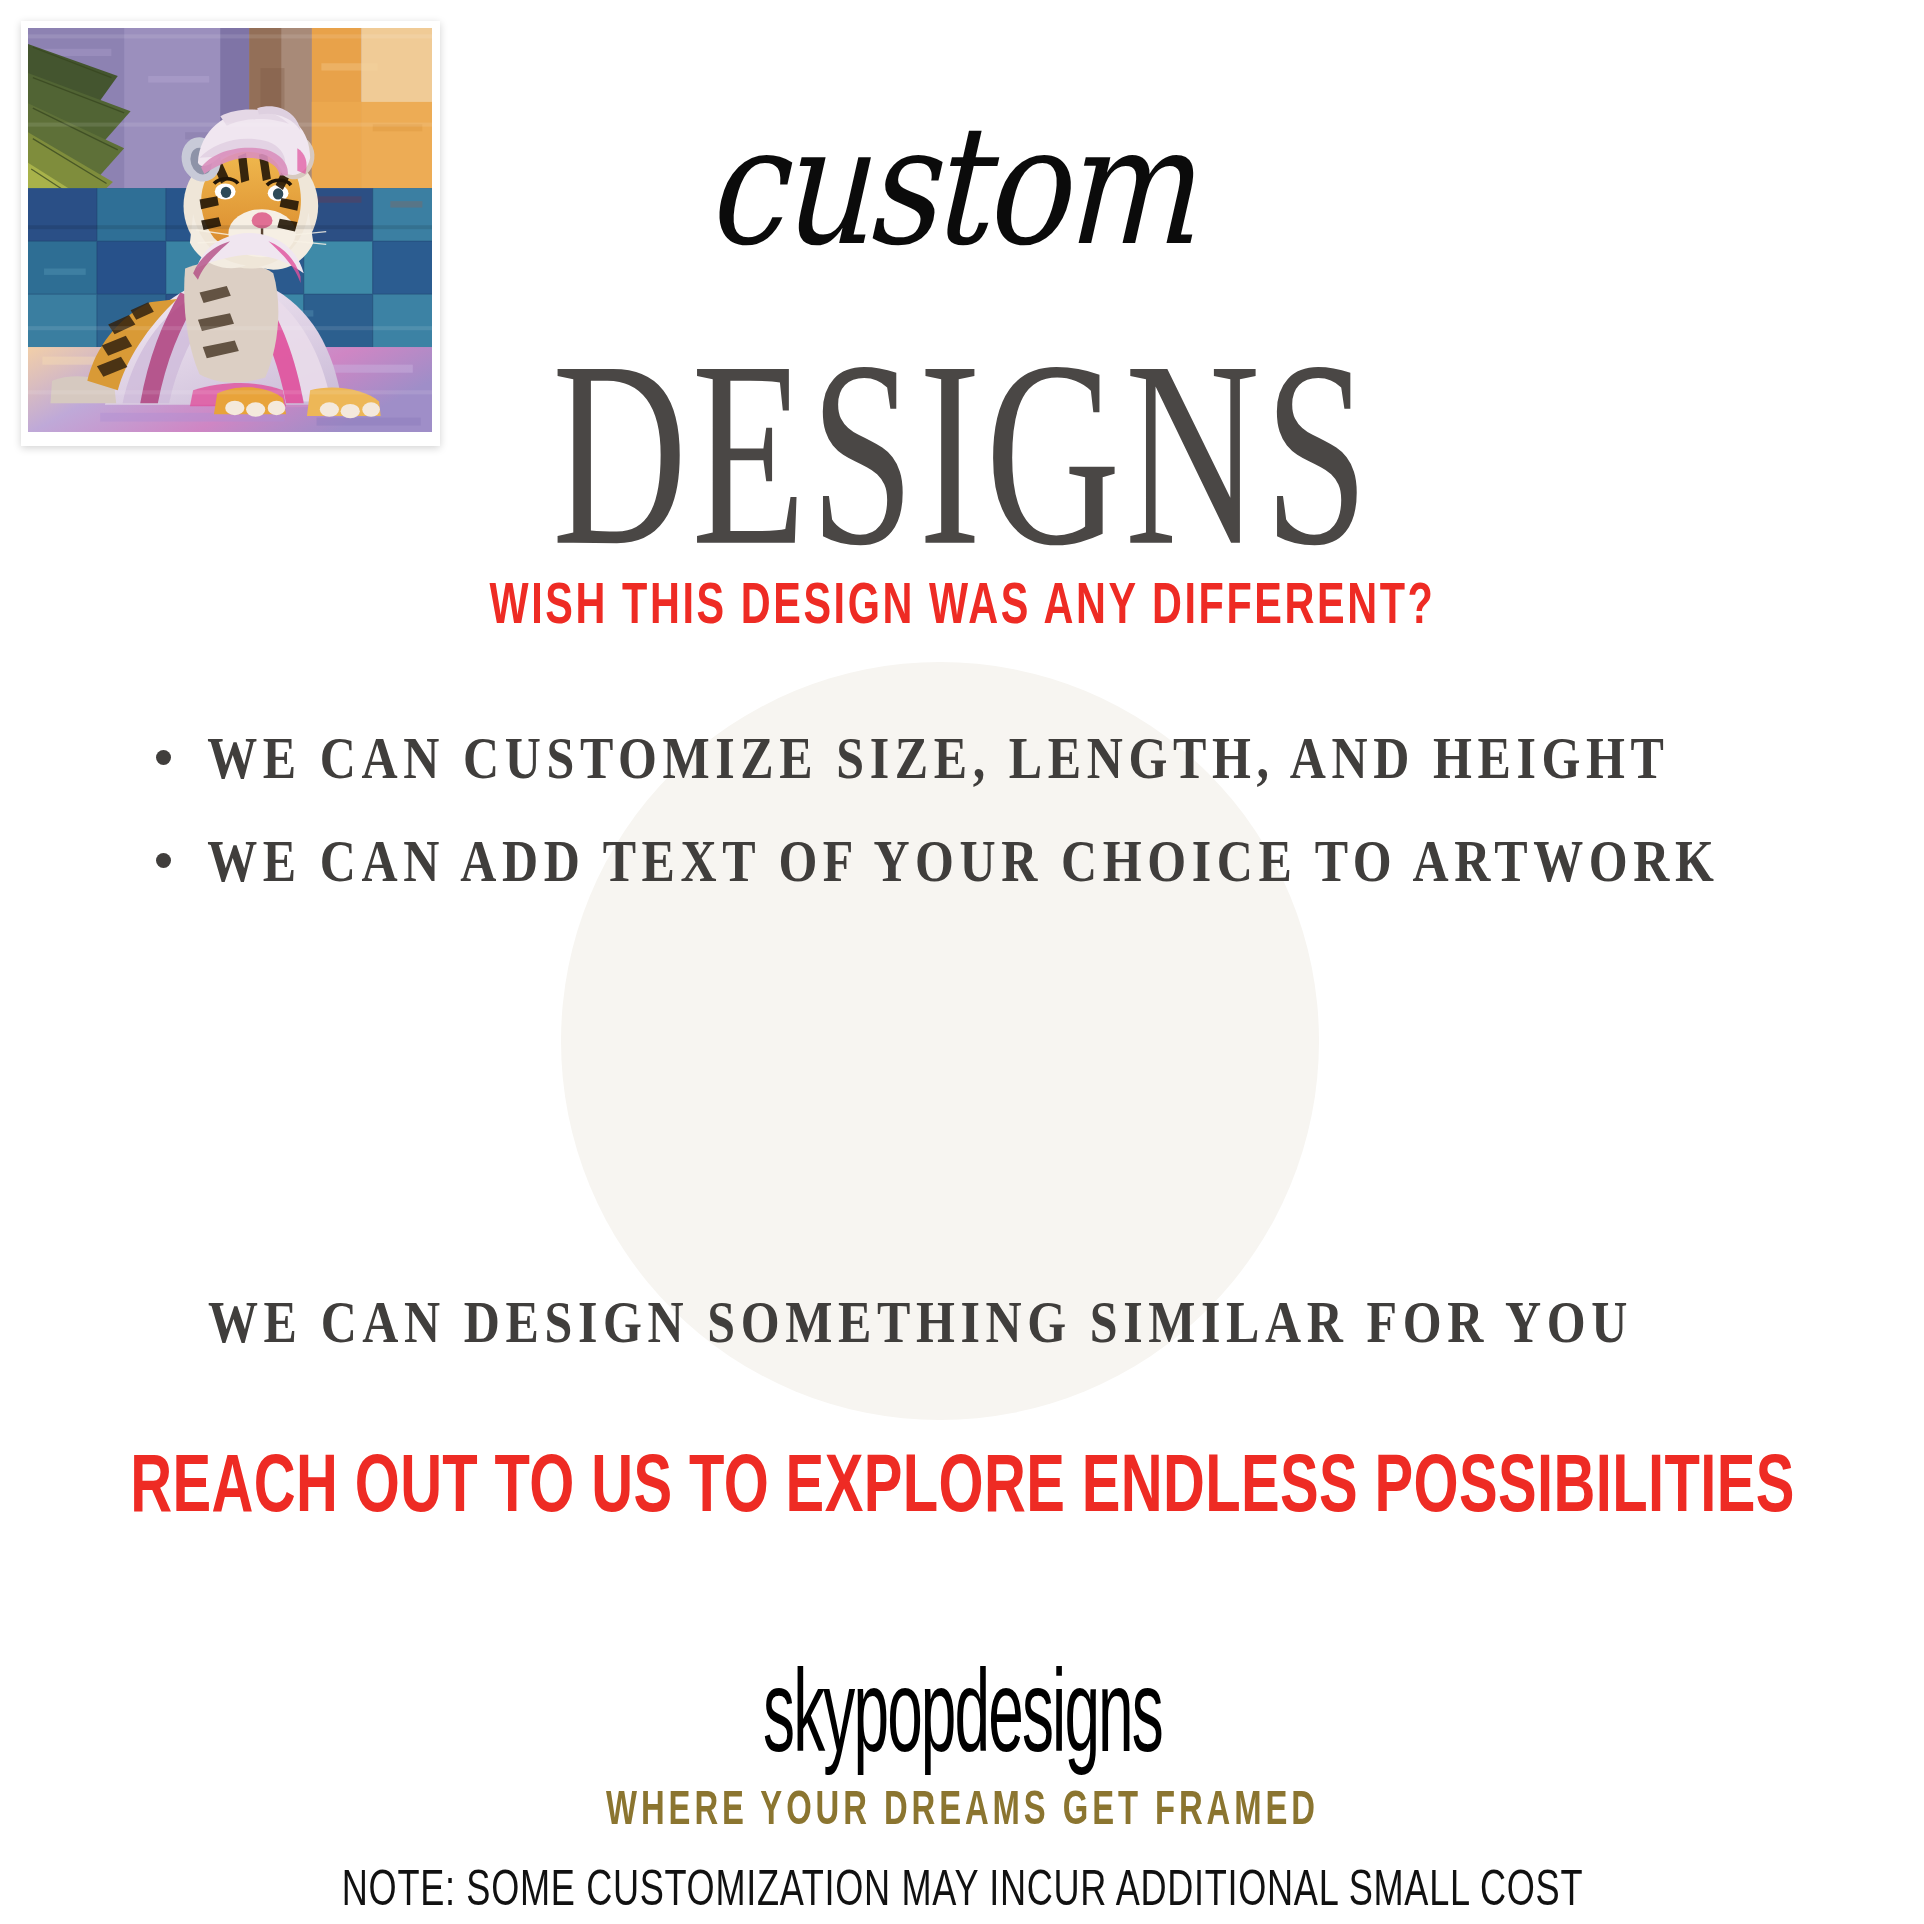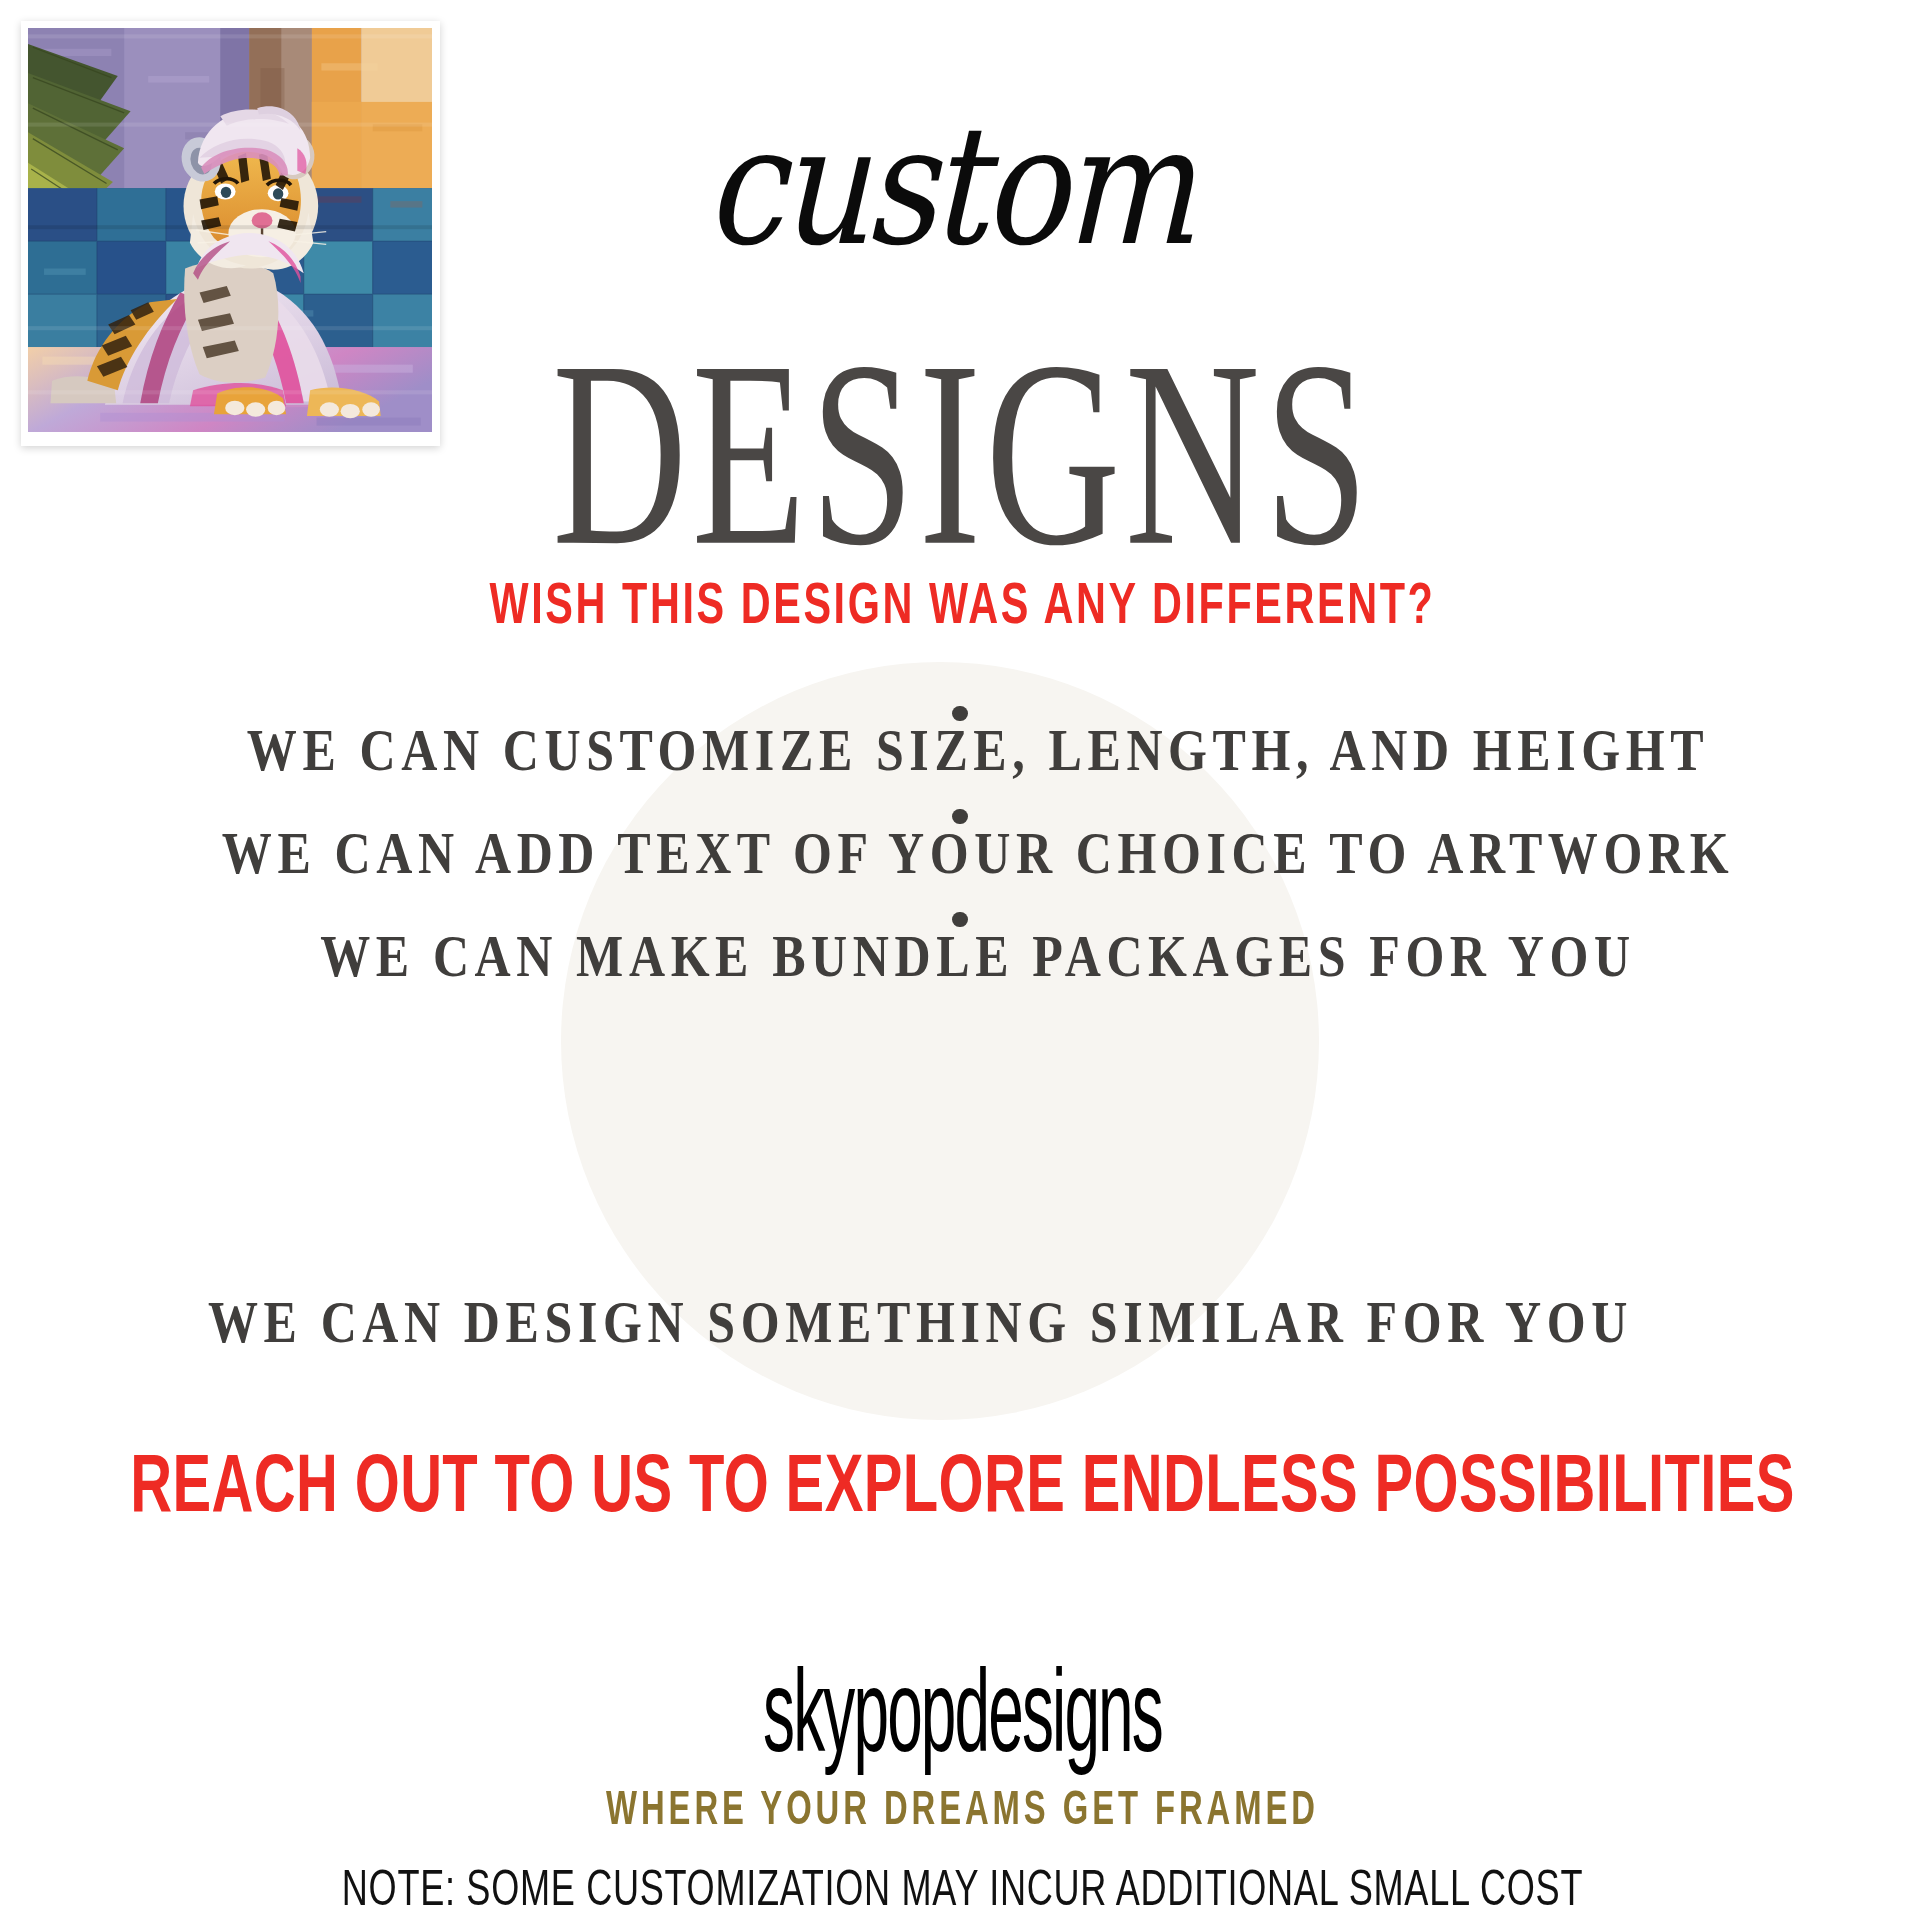--- a/index.html
+++ b/index.html
@@ -113,21 +113,20 @@
     width: 1644px;
     margin: 0;
     padding: 0;
     list-style: none;
   }
   #benefits li {
     position: relative;
     height: 103px;
     display: flex;
     align-items: center;
-    flex-direction: column;
   }
   #benefits li .bullet-dot {
     width: 15.2px;
     height: 15.2px;
     border-radius: 50%;
     background: #403e3c;
     flex: 0 0 auto;
     margin-right: 36px;
   }
   #benefits li .bullet-text {
@@ -424,24 +423,20 @@
 
   <ul id="benefits">
     <li>
       <span class="bullet-dot"></span>
       <span class="bullet-text">WE CAN CUSTOMIZE SIZE, LENGTH, AND HEIGHT</span>
     </li>
     <li>
       <span class="bullet-dot"></span>
       <span class="bullet-text">WE CAN ADD TEXT OF YOUR CHOICE TO ARTWORK</span>
     </li>
-    <li>
-      <span class="bullet-dot"></span>
-      <span class="bullet-text">WE CAN MAKE BUNDLE PACKAGES FOR YOU</span>
-    </li>
   </ul>
 
   <div id="benefits-tail">WE CAN DESIGN SOMETHING SIMILAR FOR YOU</div>
 
   <div id="cta">REACH OUT TO US TO EXPLORE ENDLESS POSSIBILITIES</div>
 
   <div id="brand">skypopdesigns</div>
   <div id="tagline">WHERE YOUR DREAMS GET FRAMED</div>
   <div id="note">NOTE: SOME CUSTOMIZATION MAY INCUR ADDITIONAL SMALL COST</div>
 

